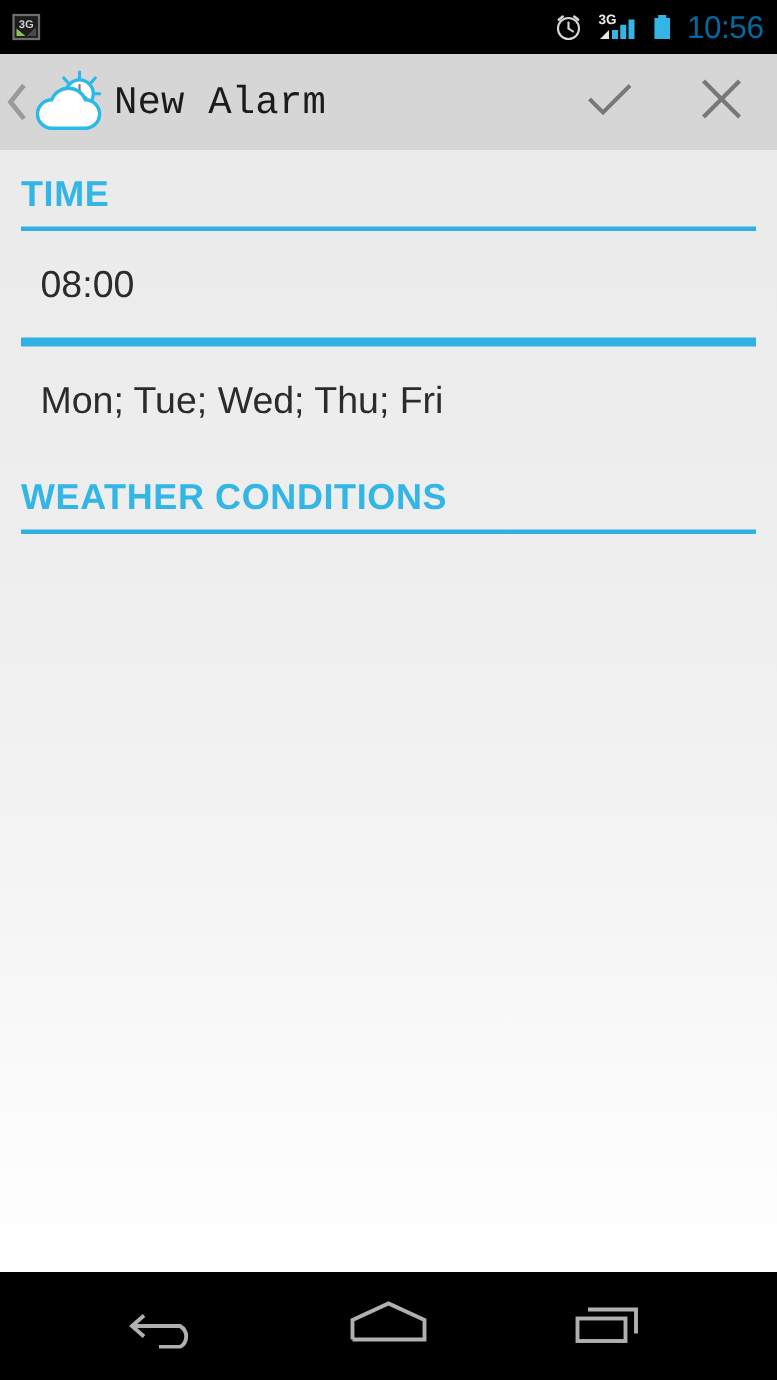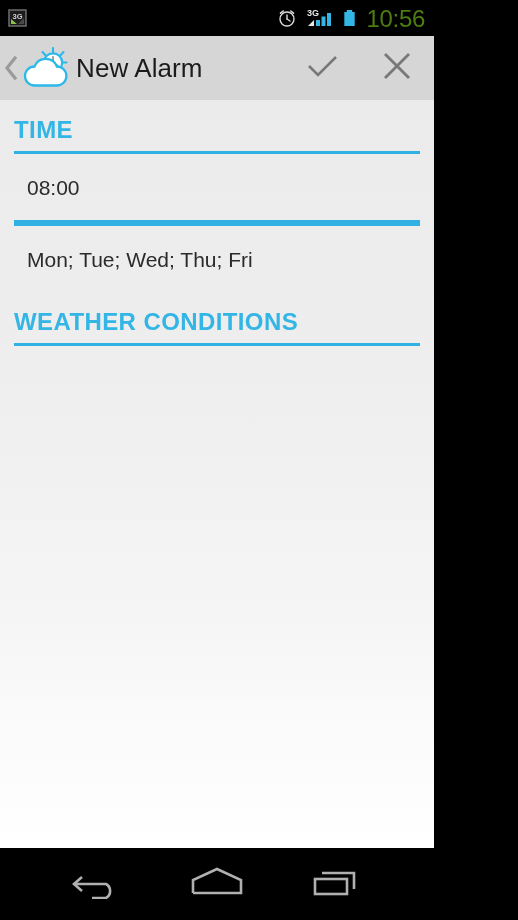--- a/index.html
+++ b/index.html
@@ -9,21 +9,21 @@
   }
   body {
     width: 518px;
     height: 920px;
     overflow: hidden;
     font-family: "Liberation Sans", sans-serif;
     -webkit-font-smoothing: antialiased;
   }
   .phone {
     position: relative;
-    width: 434px;
+    width: 518px;
     height: 920px;
     background: #000;
     display: flex;
     flex-direction: column;
   }
 
   
   .status-bar {
     position: relative;
     height: 36px;
@@ -45,38 +45,39 @@
     width: 22px;
     height: 22px;
     position: relative;
     display: block;
   }
   .icon-alarm { width: 22px; height: 22px; display: block; }
   .icon-signal { display: flex; align-items: flex-end; height: 22px; gap:0; position: relative; }
   .icon-battery { width: 14px; height: 22px; display:block; }
 
   .status-clock {
-    color: #4d7c0f;
-    font-size: 24px;
+    color: #0369a1;
+    font-size: 21px;
     line-height: 23px;
     letter-spacing: -0.3px;
     font-weight: 400;
     padding-left: 2px;
   }
 
   
   .action-bar {
     position: relative;
     flex: 0 0 64px;
     height: 64px;
     background: #d6d6d6;
     display: flex;
     align-items: center;
     padding-left: 2px;
     box-sizing: border-box;
+    font-family: Liberation Mono, monospace;
   }
   .action-bar:after {
     content: "";
     position: absolute;
     left: 0; right: 0; bottom: -4px;
     height: 4px;
     background: linear-gradient(to bottom, rgba(0,0,0,0.16), rgba(0,0,0,0));
     pointer-events: none;
   }
   .ab-up {
@@ -129,21 +130,21 @@
     font-weight: bold;
     letter-spacing: 0.4px;
     padding: 16px 14px 7px 14px;
   }
   .section-rule {
     height: 3px;
     background: #2fb2e3;
     margin: 0 14px;
   }
   .section-value {
-    font-size: 21px;
+    font-size: 25px;
     color: #2b2b2b;
     padding: 22px 2px 20px 27px;
     font-weight: 400;
   }
   .section-value.placeholder {
     color: #8d8d8d;
   }
 
   
   .nav-bar {

